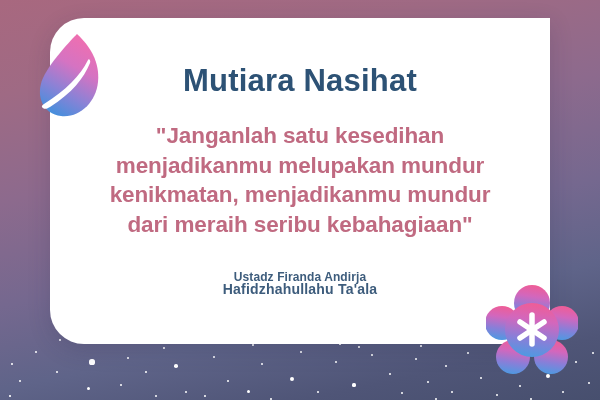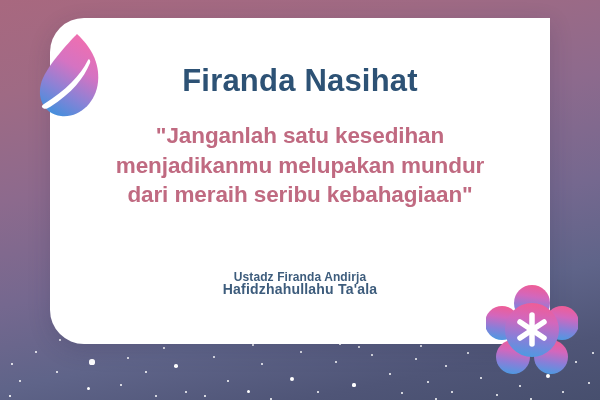--- a/index.html
+++ b/index.html
@@ -192,25 +192,26 @@
       <div class="star" style="width: 1.8px; height: 1.8px; left: 270.1px; top: 398.1px;"></div>
       <div class="star" style="width: 1.8px; height: 1.8px; left: 358.1px; top: 346.1px;"></div>
       <div class="star" style="width: 1.8px; height: 1.8px; left: 435.1px; top: 398.1px;"></div>
       <div class="star" style="width: 1.8px; height: 1.8px; left: 530.1px; top: 398.1px;"></div>
       <div class="star" style="width: 1.6px; height: 1.6px; left: 9.2px; top: 395.2px;"></div>
     </div>
 
   <div id="card">
     <div id="card-content">
 
-      <div id="poster-title">Firanda Nasihat</div>
+      <div id="poster-title">Mutiara Nasihat</div>
 
       <div id="quote-block">
         <span class="quote-line">"Janganlah satu kesedihan</span>
         <span class="quote-line">menjadikanmu melupakan mundur</span>
+        <span class="quote-line">kenikmatan, menjadikanmu mundur</span>
         <span class="quote-line">dari meraih seribu kebahagiaan"</span>
       </div>
 
       <div id="author-name">Ustadz Firanda Andirja</div>
 
       <div id="author-honorific">Hafidzhahullahu Ta'ala</div>
 
     </div>
   </div>
 

